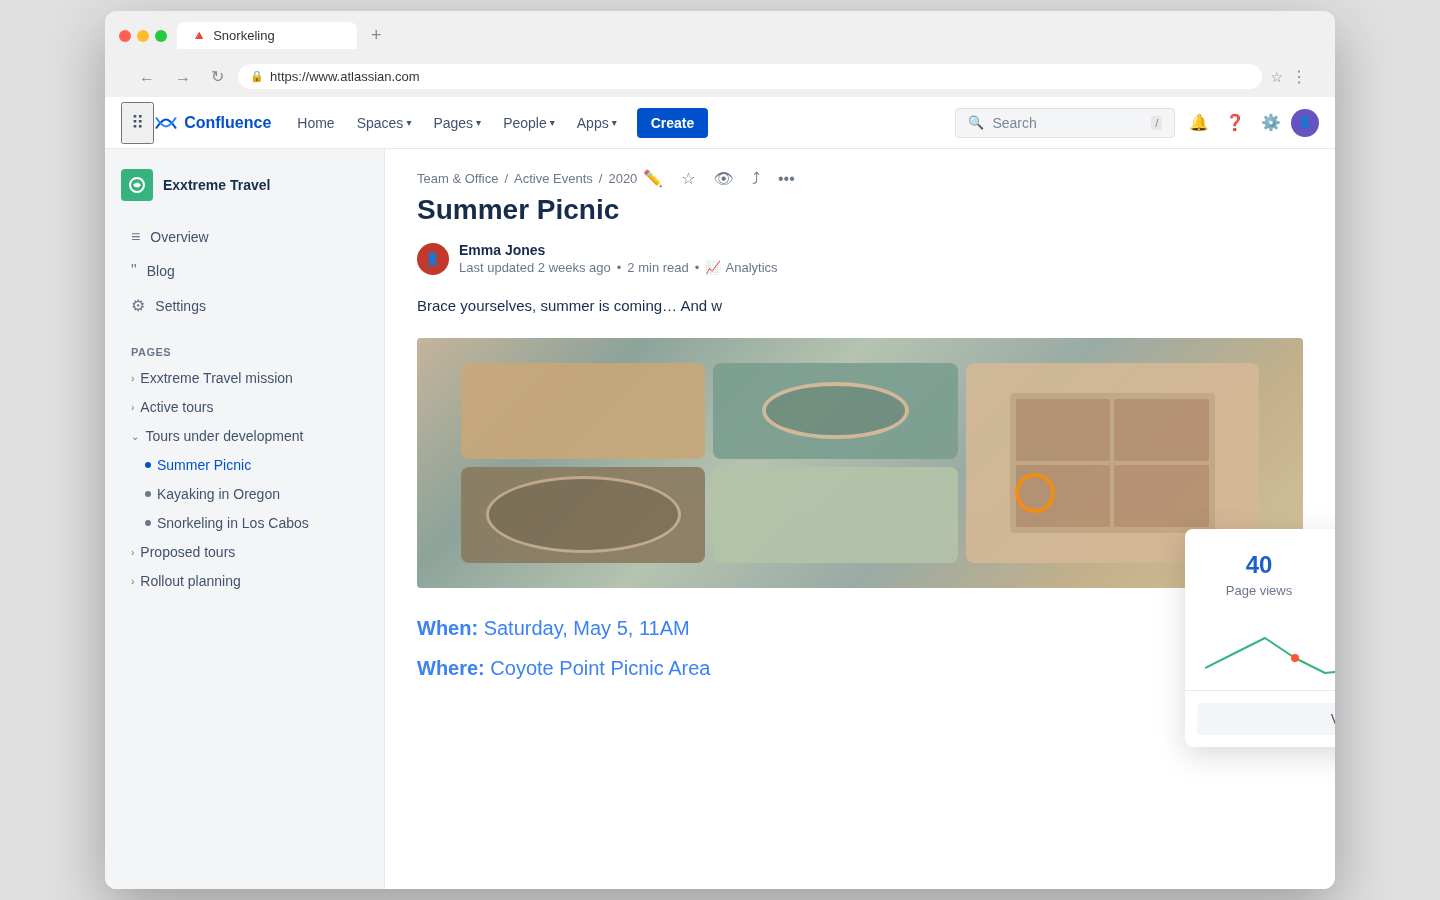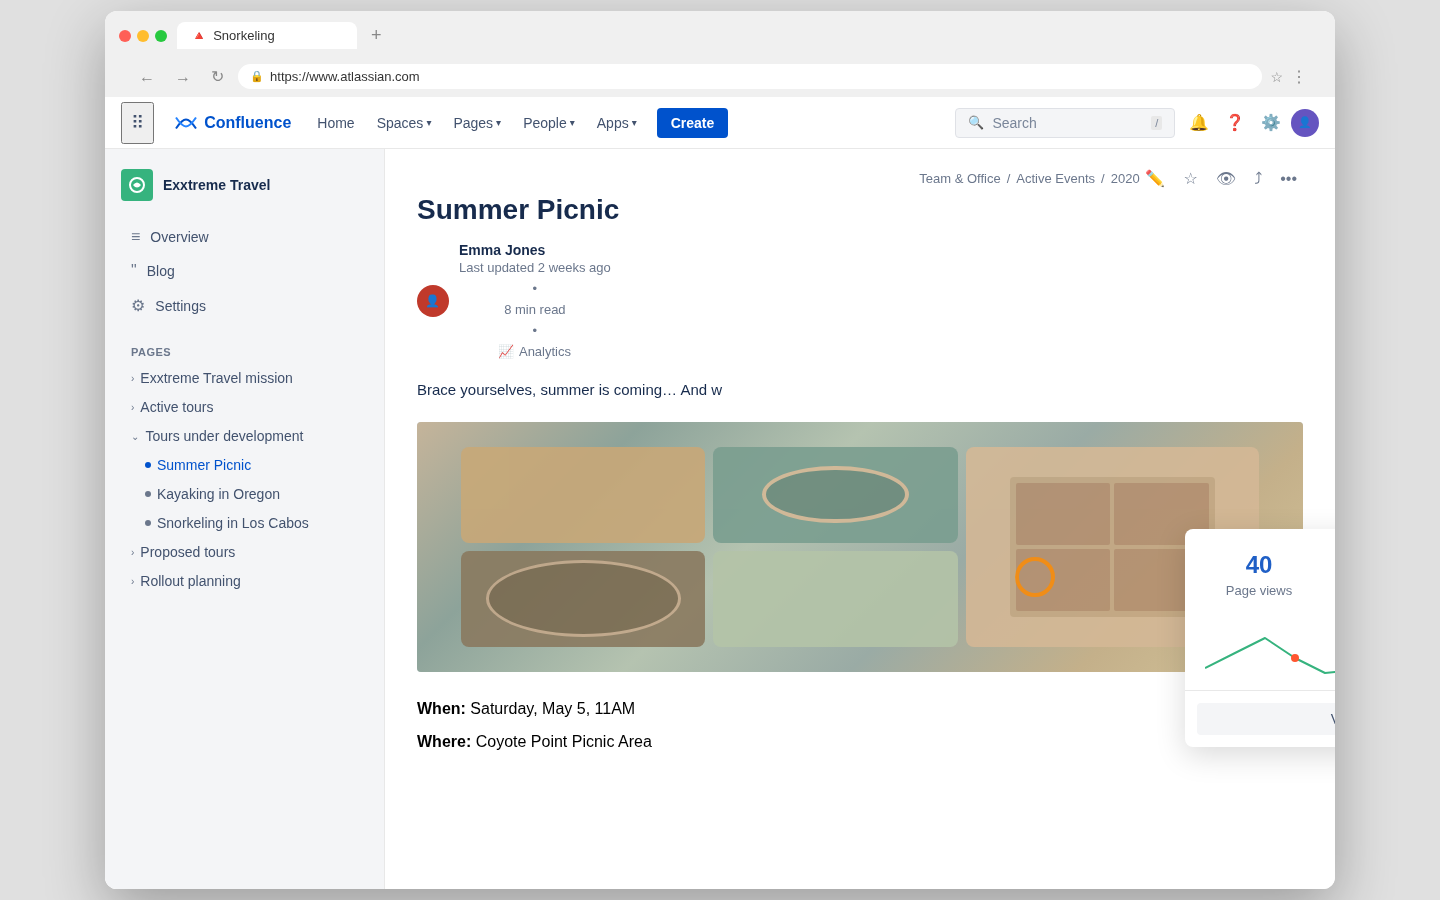--- a/index.html
+++ b/index.html
@@ -25,21 +25,21 @@
     .lock-icon { color: #888; font-size: 11px; }
     .star-btn { background: none; border: none; color: #888; cursor: pointer; font-size: 14px; }
     .more-btn { background: none; border: none; color: #888; cursor: pointer; font-size: 16px; }
 
     
     .app-content { background: #fff; display: flex; flex-direction: column; }
 
     
     .top-nav { background: #fff; border-bottom: 1px solid #e8e8e8; padding: 0 16px; display: flex; align-items: center; height: 52px; gap: 0; }
     .nav-grid { color: #42526e; font-size: 18px; cursor: pointer; padding: 8px; }
-    .confluence-logo { display: flex; align-items: center; gap: 6px; margin-right: 16px; text-decoration: none; padding-left: 20px; }
+    .confluence-logo { display: flex; align-items: center; gap: 6px; margin-right: 16px; text-decoration: none; }
     .conf-logo-icon { width: 24px; height: 24px; }
     .conf-logo-text { font-size: 16px; font-weight: 600; color: #0052cc; }
     .nav-links { display: flex; align-items: center; gap: 2px; }
     .nav-link { padding: 6px 10px; font-size: 14px; color: #42526e; text-decoration: none; display: flex; align-items: center; gap: 3px; border-radius: 4px; cursor: pointer; }
     .nav-chevron { font-size: 10px; }
     .create-btn { background: #0052cc; color: #fff; border: none; border-radius: 4px; padding: 7px 14px; font-size: 14px; font-weight: 600; cursor: pointer; margin-left: 8px; }
     .nav-spacer { flex: 1; }
     .search-box { background: #f4f5f7; border: 1px solid #dfe1e6; border-radius: 4px; padding: 6px 12px; display: flex; align-items: center; gap: 8px; width: 220px; cursor: text; }
     .search-icon { color: #7a869a; font-size: 13px; }
     .search-text { font-size: 14px; color: #7a869a; flex: 1; }
@@ -74,21 +74,21 @@
     .breadcrumb-sep { color: #6b778c; }
     .breadcrumb-link { color: #6b778c; text-decoration: none; cursor: pointer; }
     .page-action-btn { background: none; border: none; color: #6b778c; cursor: pointer; padding: 6px; font-size: 16px; border-radius: 4px; }
 
     .page-body { padding: 0 32px 32px; }
     .page-title { font-size: 28px; font-weight: 700; color: #172b4d; margin-bottom: 16px; }
     .author-row { display: flex; align-items: center; gap: 10px; margin-bottom: 20px; }
     .author-avatar { width: 32px; height: 32px; border-radius: 50%; background: #c0392b; display: flex; align-items: center; justify-content: center; color: white; font-size: 12px; overflow: hidden; }
     .author-info { display: flex; flex-direction: column; gap: 2px; }
     .author-name { font-size: 14px; font-weight: 600; color: #172b4d; }
-    .author-meta { font-size: 13px; color: #6b778c; display: flex; align-items: center; gap: 6px; flex-direction: column; }
+    .author-meta { font-size: 13px; color: #6b778c; display: flex; align-items: center; gap: 6px; }
     .analytics-link { display: flex; align-items: center; gap: 4px; color: #6b778c; font-size: 13px; cursor: pointer; text-decoration: none; }
 
     .page-intro { font-size: 15px; color: #172b4d; margin-bottom: 20px; line-height: 1.5; }
 
     
     .content-image { width: 100%; height: 250px; background: #c8d3d9; border-radius: 4px; overflow: hidden; position: relative; }
 
     
     .analytics-popup { position: absolute; top: 380px; left: 800px; background: #fff; border-radius: 8px; box-shadow: 0 8px 30px rgba(0,0,0,0.15); width: 380px; z-index: 100; overflow: hidden; }
     .analytics-stats { display: grid; grid-template-columns: 1fr 1fr 1fr; padding: 24px 20px 12px; gap: 8px; }
@@ -96,21 +96,21 @@
     .stat-number { font-size: 24px; font-weight: 700; color: #1f5fc6; line-height: 1; margin-bottom: 6px; }
     .stat-label { font-size: 13px; color: #6b778c; }
 
     
     .mini-chart { padding: 8px 20px 12px; height: 80px; position: relative; }
     .analytics-footer { border-top: 1px solid #e8e8e8; padding: 12px; text-align: center; }
     .view-analytics-btn { background: #f4f5f7; border: none; border-radius: 4px; padding: 8px 20px; font-size: 14px; color: #42526e; cursor: pointer; width: 100%; }
 
     
     .page-details { margin-top: 24px; }
-    .detail-row { font-size: 16px; color: #000000; margin-bottom: 8px; line-height: 1.6; }
+    .detail-row { font-size: 20px; color: #3b82f6; margin-bottom: 8px; line-height: 1.6; }
     .detail-label { font-weight: 700; }
 
     
     .relative-wrapper { position: relative; }
   </style>
 </head>
 <body>
 
 <div class="browser-window">
 
@@ -251,21 +251,21 @@
           </div>
           <div class="page-item">
             <span class="page-chevron">›</span>
             <span>Rollout planning</span>
           </div>
         </div>
       </div>
 
       <div class="content-area relative-wrapper">
 
-        <div style="display:flex; justify-content:flex-end; align-items:center; padding: 14px 32px 0;">
+        <div style="display:flex; justify-content:flex-start; align-items:center; padding: 14px 32px 0;">
           <div class="breadcrumb" style="padding:0;">
             <a class="breadcrumb-link">Team &amp; Office</a>
             <span class="breadcrumb-sep">/</span>
             <a class="breadcrumb-link">Active Events</a>
             <span class="breadcrumb-sep">/</span>
             <a class="breadcrumb-link">2020</a>
           </div>
           <div style="display:flex; gap:6px; margin-right: 0;">
             <button class="page-action-btn">✏️</button>
             <button class="page-action-btn">☆</button>
@@ -280,21 +280,21 @@
 
           <div class="author-row">
             <div class="author-avatar">
               <span>👤</span>
             </div>
             <div class="author-info">
               <span class="author-name">Emma Jones</span>
               <div class="author-meta">
                 <span>Last updated 2 weeks ago</span>
                 <span>•</span>
-                <span>8 min read</span>
+                <span>2 min read</span>
                 <span>•</span>
                 <a class="analytics-link">
                   <span>📈</span>
                   <span>Analytics</span>
                 </a>
               </div>
             </div>
           </div>
 
           <p class="page-intro">Brace yourselves, summer is coming… And w</p>

